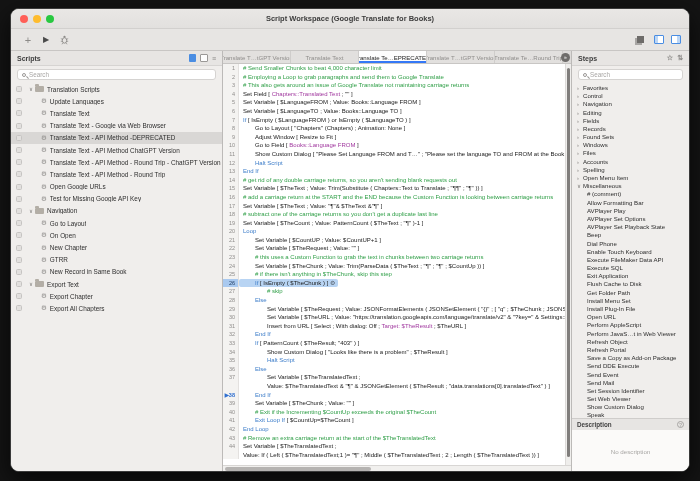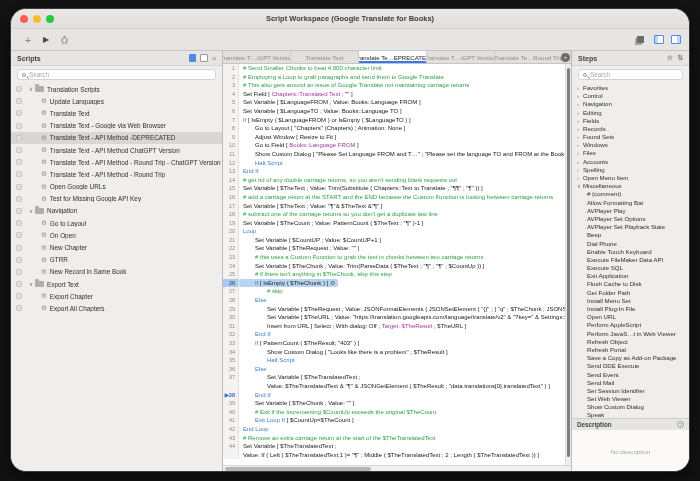--- a/index.html
+++ b/index.html
@@ -1,18 +1,18 @@
 <!DOCTYPE html>
 <html style="--accent: #3478f6; --comment: #2e9e46; --keyword: #3d7dc9; --field: #a0379e; --selection: #b8d4f3;"><head>
 <meta charset="utf-8">
 <style>
   * { margin:0; padding:0; box-sizing:border-box; }
   html,body { width:700px; height:481px; background:#141414; font-family:"Liberation Sans", sans-serif; overflow:hidden; }
   .window { position:absolute; left:10px; top:8px; width:680px; height:464px; background:#ececea;
-            border-radius:16px; overflow:hidden; box-shadow:0 8px 24px rgba(0,0,0,.7); border:1px solid #3a3a3a; }
+            border-radius:9px; overflow:hidden; box-shadow:0 8px 24px rgba(0,0,0,.7); border:1px solid #3a3a3a; }
   
   .titlebar { height:20px; background:linear-gradient(#e9e7e5,#e2e0de); display:flex; align-items:center; position:relative; border-bottom:1px solid #d2d0ce; }
   .lights { display:flex; gap:5px; padding-left:9px; }
   .light { width:8px; height:8px; border-radius:50%; display:inline-block; }
   .light.red{ background:#ff5f57; } .light.yellow{ background:#febc2e; } .light.green{ background:#28c840; }
   .title { position:absolute; left:0; right:0; text-align:center; font-size:7.5px; font-weight:bold; color:#3c3c3c; }
   
   .toolbar { height:22px; background:#e7e5e3; display:flex; align-items:center; border-bottom:1px solid #c8c6c4; padding:0 8px; }
   .tbtn { color:#8c8a88; font-size:11px; width:18px; text-align:center; cursor:default; }
   .tbtn.play { color:#4a4a4a; font-size:8px; }

